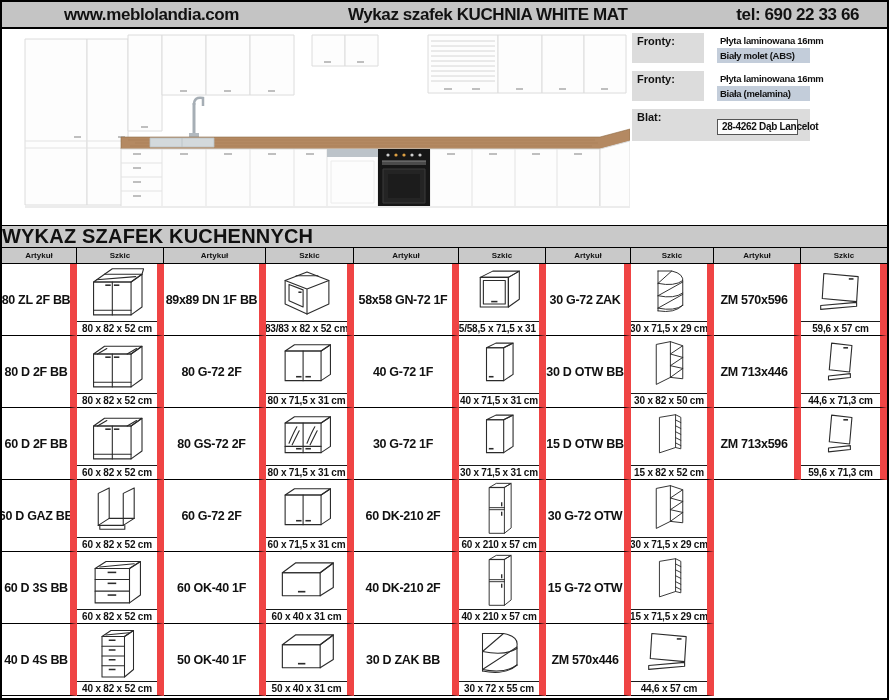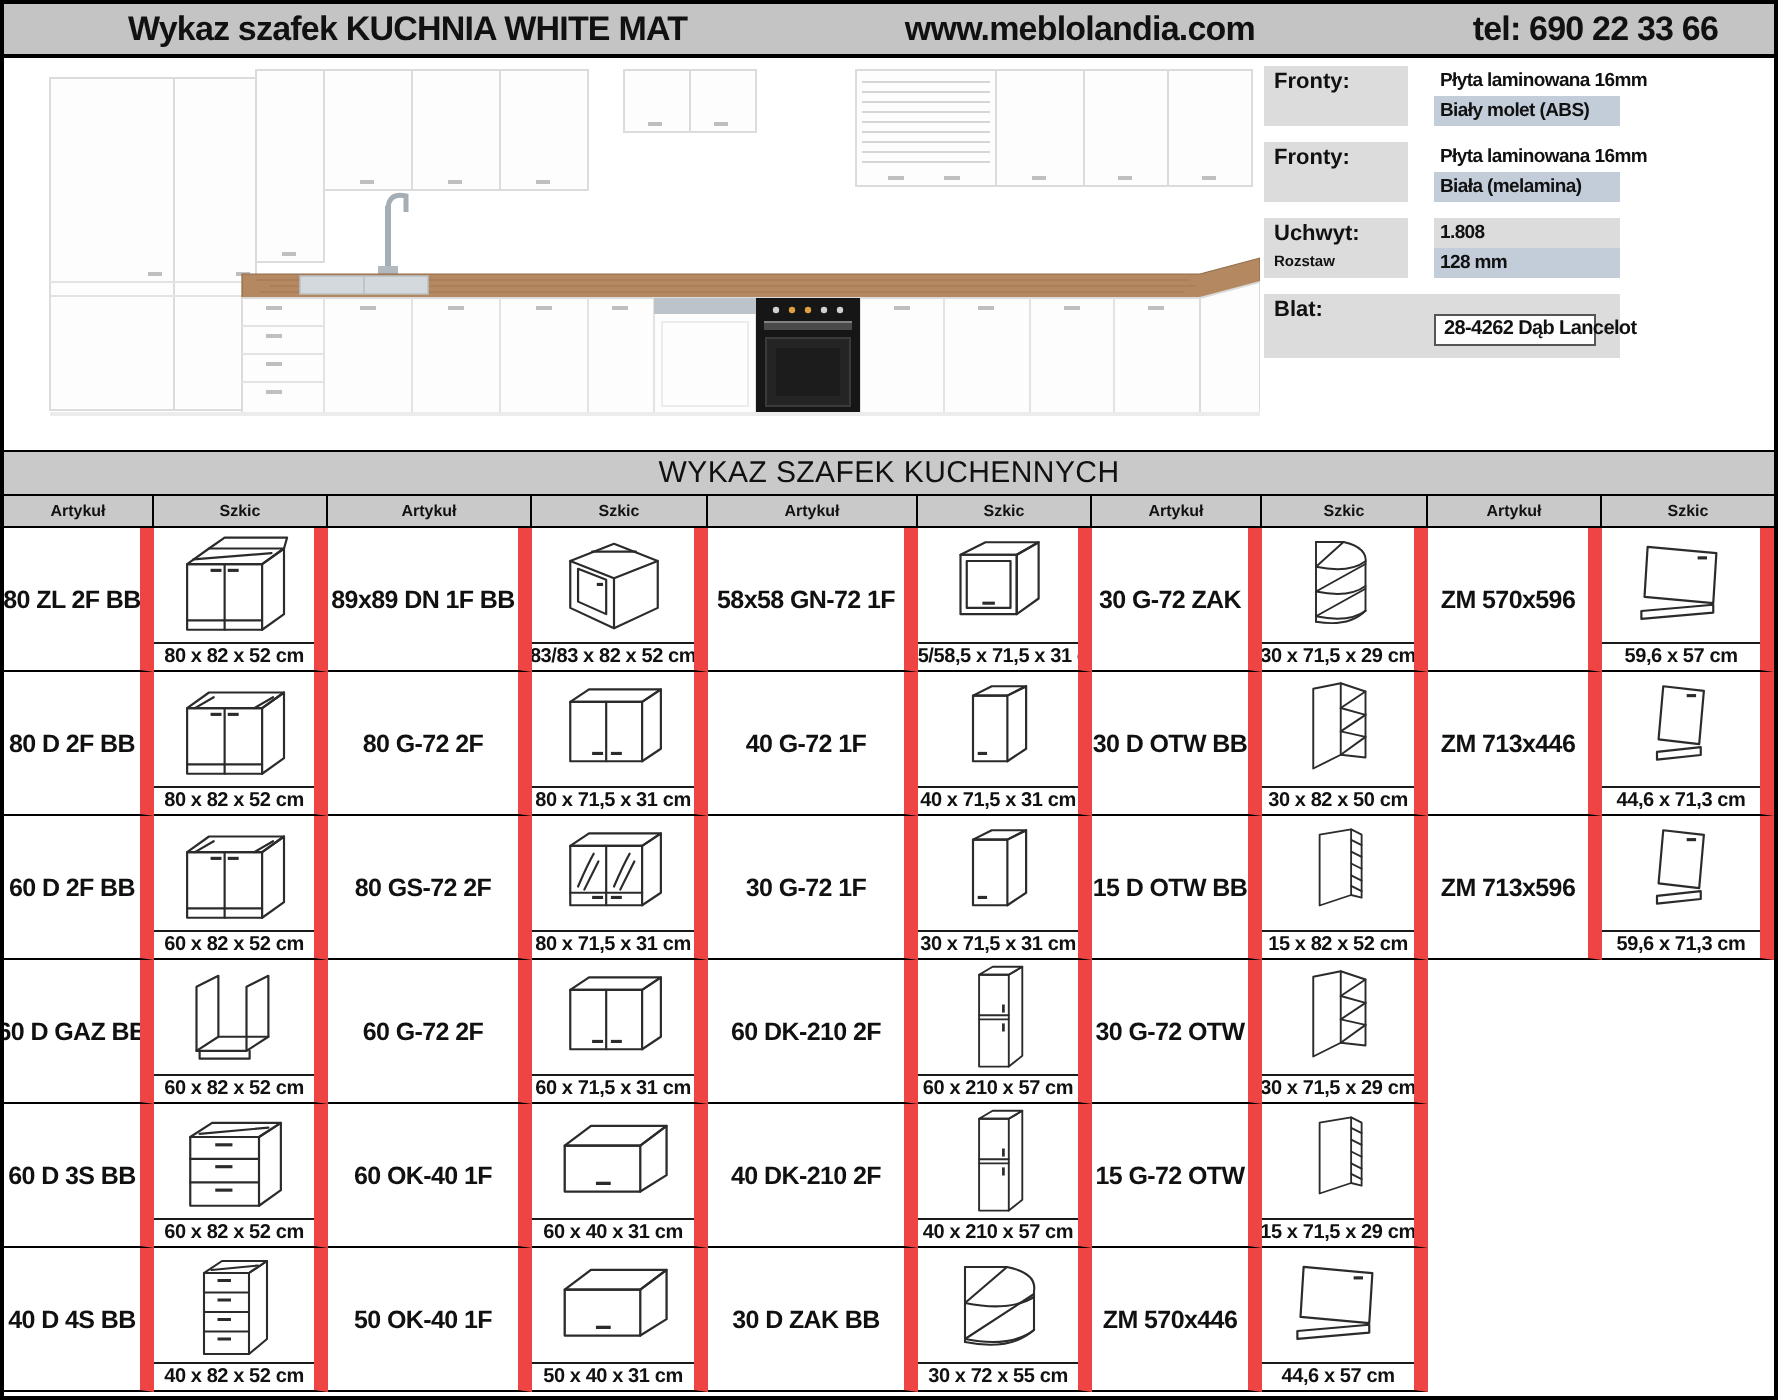--- a/index.html
+++ b/index.html
@@ -25,21 +25,21 @@
   .spec-vals{display:flex;flex-direction:column;margin-left:13px;}
   .v{height:15px;line-height:15px;font-weight:bold;font-size:9.5px;letter-spacing:-0.3px;padding-left:3px;white-space:nowrap;box-sizing:border-box;}
   .v.blue{background:#c3cdda;}
   .v.gray{background:#dcdcdc;}
   .v.boxed{border:1px solid #555;background:#fdfdfd;height:16px;line-height:14px;font-size:10px;margin-top:10px;width:81px;padding-left:4px;}
   .spec-row.blat{grid-template-columns:72px 106px;background:#dcdcdc;}
   .spec-row.blat .spec-label{background:transparent;}
   .spec-row.blat .spec-vals{height:32px;}
 
   
-  .section-band{height:23px;flex:0 0 23px;background:#c9c9c9;border-top:1px solid #000;border-bottom:1px solid #000;display:flex;align-items:center;justify-content:center;font-weight:normal;font-size:15px;letter-spacing:0.2px;box-sizing:border-box;}
+  .section-band{height:23px;flex:0 0 23px;background:#c9c9c9;border-top:1px solid #000;border-bottom:1px solid #000;display:flex;align-items:center;font-weight:bold;font-size:20px;letter-spacing:0.2px;box-sizing:border-box;}
 
   
   .grid{display:grid;grid-template-columns:75px 87px 102px 88px 105px 87px 85px 83px 87px 86px;grid-template-rows:16px repeat(6,72px);background:#fff;}
   .th{background:#c9c9c9;border-right:1px solid #000;border-bottom:1px solid #000;display:flex;align-items:center;justify-content:center;font-size:8px;font-weight:bold;}
   .th:nth-child(10){border-right:none;}
   .cell{border-right:7px solid #ef4444;border-bottom:1px solid #000;box-sizing:border-box;overflow:hidden;}
   .cell.art{display:flex;align-items:center;justify-content:center;font-weight:bold;font-size:12.5px;letter-spacing:-0.3px;white-space:nowrap;}
   .cell.sk{display:flex;flex-direction:column;}
   .sketch-area{flex:1;display:flex;align-items:center;justify-content:center;}
   .sketch{fill:none;stroke:#2b2b2b;stroke-width:1.4;stroke-linejoin:round;stroke-linecap:round;}
@@ -174,22 +174,22 @@
     <path d="M10 18 L26 6 H72 L56 18 Z"></path>
       <path d="M56 18 L72 6 V36 L56 46"></path>
     <rect x="10" y="18" width="46" height="28"></rect>
     <rect x="29" y="40" width="9" height="2" fill="#2b2b2b" stroke="none"></rect>
   </symbol>
 </svg>
 
 <div class="page">
 
   <div class="header-bar">
+    <span>www.meblolandia.com</span>
     <span>Wykaz szafek KUCHNIA WHITE MAT</span>
-    <span>www.meblolandia.com</span>
     <span>tel: 690 22 33 66</span>
   </div>
 
   <div class="top-area">
 
     <svg class="kitchen" width="620" height="188" viewBox="0 0 620 188">
 
       <rect class="cab" x="15" y="6" width="62" height="166"></rect>
       <rect class="cab" x="77" y="6" width="41" height="166"></rect>
       <line class="seam" x1="15" y1="108" x2="118" y2="108"></line>
@@ -286,30 +286,20 @@
           <div class="v blue">Biały molet (ABS)</div>
         </div>
       </div>
       <div class="spec-row">
         <div class="spec-label">Fronty:</div>
         <div class="spec-vals">
           <div class="v">Płyta laminowana 16mm</div>
           <div class="v blue">Biała (melamina)</div>
         </div>
       </div>
-      <div class="spec-row">
-        <div class="spec-label">
-          <div>Uchwyt:</div>
-          <div class="small">Rozstaw</div>
-        </div>
-        <div class="spec-vals">
-          <div class="v gray">1.808</div>
-          <div class="v blue">128 mm</div>
-        </div>
-      </div>
       <div class="spec-row blat">
         <div class="spec-label">Blat:</div>
         <div class="spec-vals">
           <div class="v boxed">28-4262 Dąb Lancelot</div>
         </div>
       </div>
     </div>
   </div>
 
   <div class="section-band">

